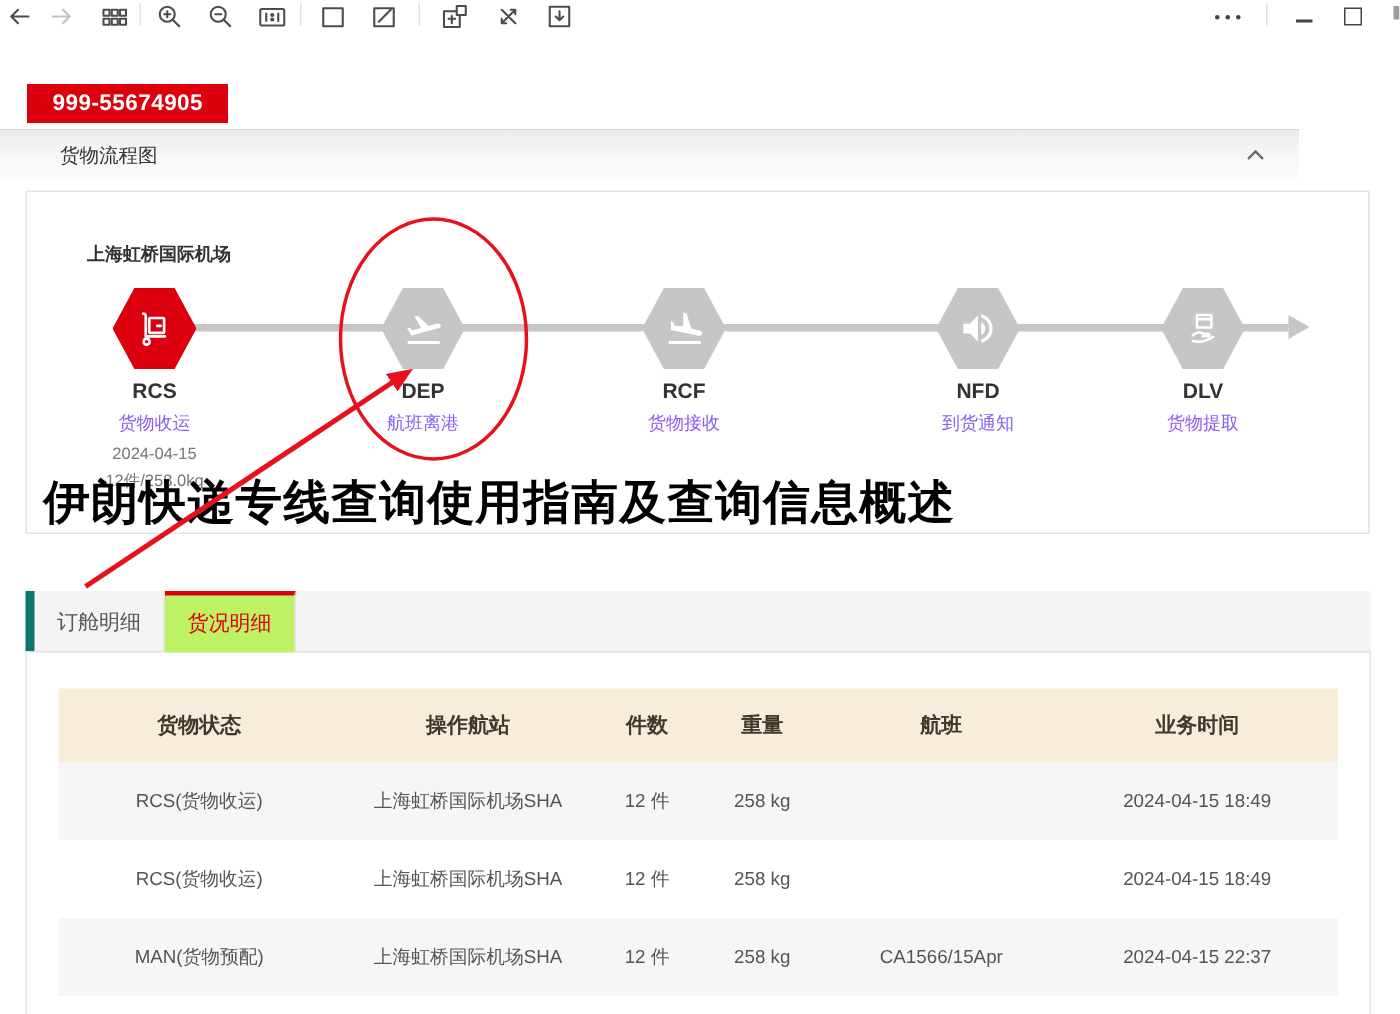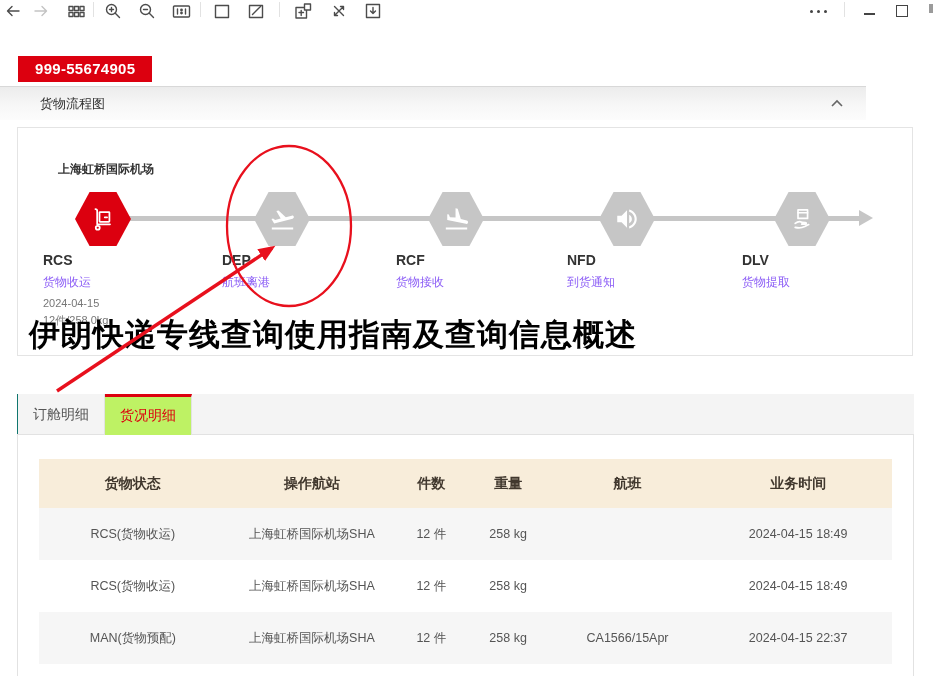--- a/index.html
+++ b/index.html
@@ -29,40 +29,40 @@
   .section-title{margin-left:40px;font-size:13px;color:#333;}
   .section-chevron{margin-left:auto;margin-right:22px;cursor:pointer;display:flex;}
   .section-chevron svg{stroke:#666;fill:none;stroke-width:1.6;}
   
   .flow-panel{position:absolute;left:17px;top:127px;width:896px;height:229px;box-sizing:border-box;
     border:1px solid #e4e4e4;background:#fff;}
   .origin-label{position:absolute;left:40px;top:33px;font-size:12px;font-weight:bold;color:#333;}
   .track-line{position:absolute;left:85px;top:88px;width:756px;height:5px;background:#c6c6c6;}
   .track-arrowhead{position:absolute;left:841px;top:82px;width:0;height:0;
     border-left:14px solid #c6c6c6;border-top:8px solid transparent;border-bottom:8px solid transparent;}
-  .node{position:absolute;top:64px;width:120px;}
+  .node{position:absolute;top:64px;width:120px;text-align:center;}
   .hex{width:56px;height:54px;margin:0 auto;background:#c6c6c6;display:flex;align-items:center;justify-content:center;
     clip-path:polygon(26% 0,74% 0,100% 50%,74% 100%,26% 100%,0 50%);}
   .hex.active{background:#dc000f;}
   .hex svg{fill:#fff;stroke:none;}
   .hex svg.stroked{fill:none;stroke:#fff;stroke-width:1.5;stroke-linecap:round;stroke-linejoin:round;}
   .node-code{margin-top:6px;font-size:14px;font-weight:bold;color:#333;}
   .node-label{margin-top:6px;font-size:12px;color:#8b5cf6;}
   .node-date{margin-top:6px;font-size:11px;color:#777;}
   .node-extra{margin-top:4px;font-size:11px;color:#777;}
   
   .overlay-text{position:absolute;left:29px;top:318px;z-index:30;font-size:31px;font-weight:600;
     color:#000;letter-spacing:1px;white-space:nowrap;line-height:1.1;}
   
   .annotation{position:absolute;left:0;top:0;z-index:40;pointer-events:none;}
   
   .tabs{position:absolute;left:17px;top:394px;width:897px;height:40px;display:flex;background:#f4f4f4;z-index:10;}
   .tab{box-sizing:border-box;height:40px;line-height:40px;padding:0 15px;font-size:14px;color:#555;
     border-right:1px solid #e2e2e2;cursor:pointer;}
-  .tab:first-child{border-left:1px solid #0f766e;}
+  .tab:first-child{border-left:6px solid #0f766e;}
   .tab.active{background:#bef264;color:#dc000f;border-top:3px solid #dc000f;line-height:36px;
     height:41px;margin-bottom:-1px;position:relative;z-index:12;}
   
   .content-panel{position:absolute;left:17px;top:434px;width:897px;height:250px;box-sizing:border-box;
     border:1px solid #e2e2e2;background:#fff;padding:24px 21px 0 21px;}
   .cargo-table{width:853px;}
   .t-head,.t-row{display:grid;grid-template-columns:22% 20% 8% 10% 18% 22%;align-items:center;text-align:center;}
   .t-head{height:49px;background:#f8edda;font-size:14px;font-weight:bold;color:#41382e;}
   .t-row{height:52px;font-size:12.5px;color:#555;background:#fff;}
   .t-row.alt{background:#f6f6f6;}
@@ -207,21 +207,21 @@
     <div class="hex">
       <svg width="27" height="27" viewBox="0 0 24 24">
           <path d="M2.5 19h19v1.8h-19z"></path>
           <path d="M20.36 15.85c.8.21 1.62-.26 1.84-1.06.21-.8-.26-1.62-1.06-1.84l-5.31-1.42-2.76-9.02-1.93-.51v8.28L6.16 9.95l-.93-2.32-1.45-.39v5.17l16.58 3.44z"></path>
         </svg>
     </div>
     <div class="node-code">RCF</div>
     <div class="node-label">货物接收</div>
   </div>
 
-  <div class="node" style="left:549px">
+  <div class="node" style="left:574px">
     <div class="hex">
       <svg width="26" height="26" viewBox="0 0 24 24">
           <path d="M3 9v6h4l5 5V4L7 9H3z"></path>
           <path d="M16.5 12c0-1.77-1.02-3.29-2.5-4.03v8.05c1.48-.73 2.5-2.25 2.5-4.02z"></path>
           <path d="M14 3.23v2.06c2.89.86 5 3.54 5 6.71s-2.11 5.85-5 6.71v2.06c4.01-.91 7-4.49 7-8.77s-2.99-7.86-7-8.77z"></path>
         </svg>
     </div>
     <div class="node-code">NFD</div>
     <div class="node-label">到货通知</div>
   </div>

